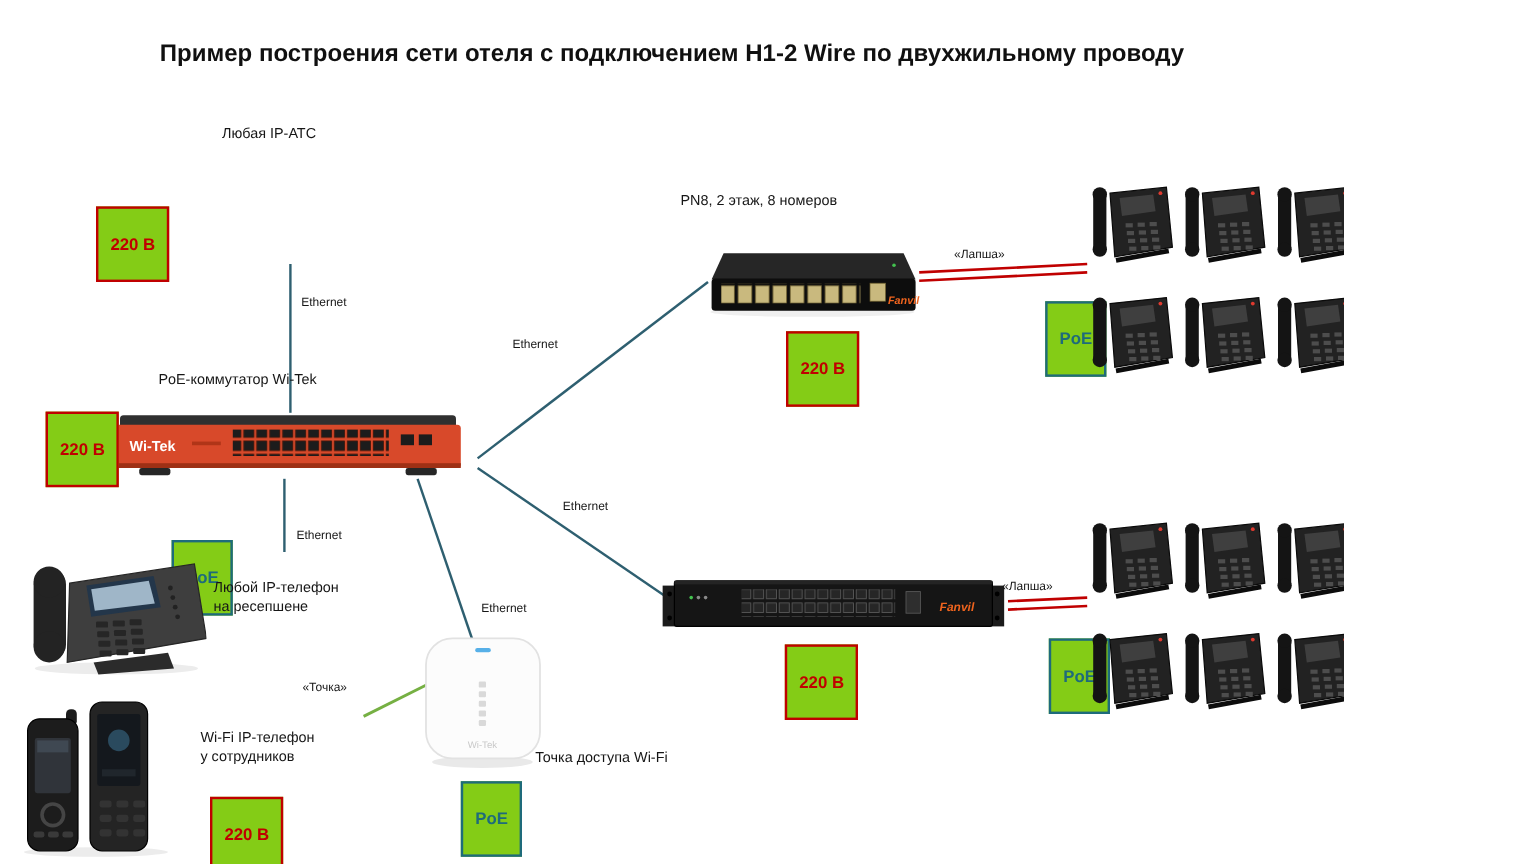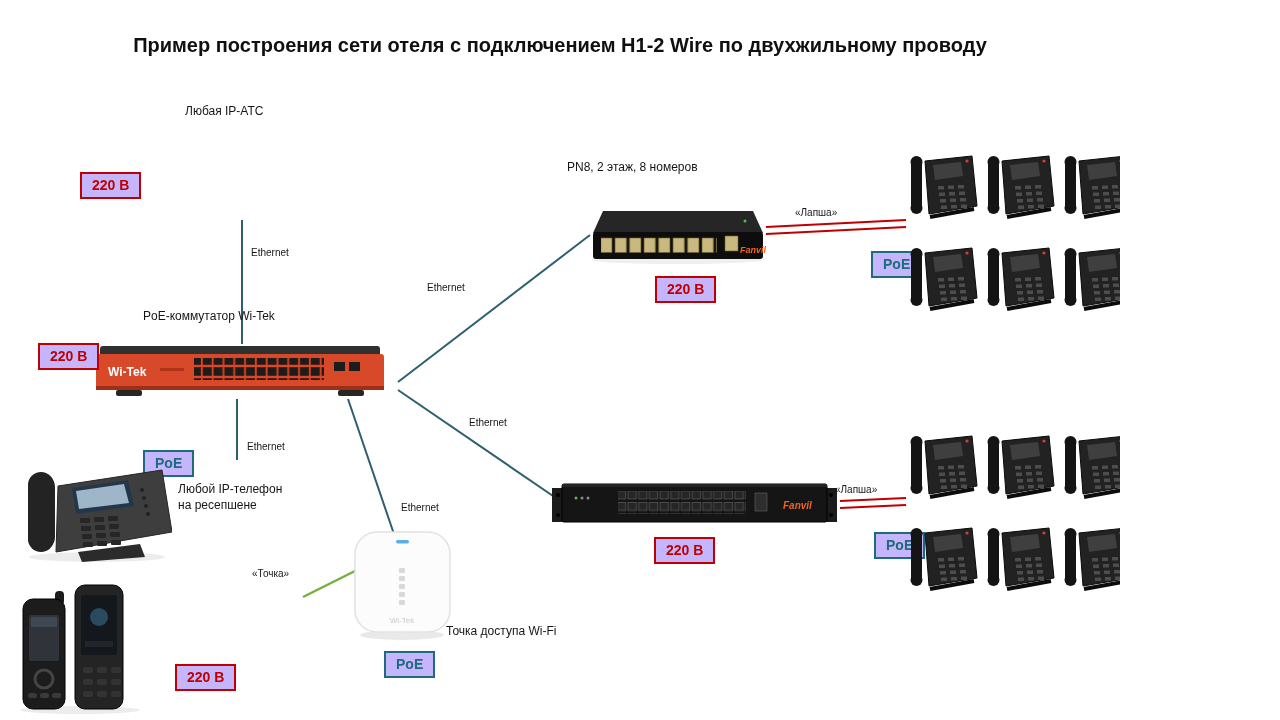--- a/index.html
+++ b/index.html
@@ -3,22 +3,22 @@
 <meta charset="utf-8">
 <style>
   *{margin:0;padding:0;box-sizing:border-box}
   html,body{background:#fff}
   body{font-family:"Liberation Sans",sans-serif;color:#161616}
   .canvas{position:relative;width:1120px;height:720px;background:#fff;overflow:hidden}
   .title{position:absolute;top:34px;left:0;width:100%;text-align:center;
          font-size:20px;font-weight:bold;color:#101010}
   .lbl{position:absolute;font-size:12px;color:#161616;white-space:pre-line;line-height:1.3}
   .lbl-small{font-size:10px}
-  .badge{position:absolute;font-size:14px;font-weight:bold;padding:2px 10px;
-         background:#c4b5fd;border:2px solid;line-height:1.35}
+  .badge{position:absolute;font-size:14px;font-weight:bold;padding:20px 10px;
+         background:#84cc16;border:2px solid;line-height:1.35}
   .badge-power{color:var(--power,#c00000);border-color:var(--power,#c00000)}
   .badge-poe{color:var(--poe,#1e6b7b);border-color:var(--poe,#1e6b7b)}
   .dev{position:absolute}
   .wires{position:absolute;left:0;top:0;width:1280px;height:720px;pointer-events:none}
   .wire{stroke:var(--wire,#2e5f70);stroke-width:2;fill:none}
   .lap{stroke:var(--lapsha,#c00000);stroke-width:2.2;fill:none}
   .air{stroke:var(--air,#76b043);stroke-width:2.4;fill:none}
   .phone-grid{position:absolute;display:grid;grid-auto-rows:92px}
   .defs-hidden{position:absolute;width:0;height:0}
 </style>
@@ -77,21 +77,21 @@
     <path class="lap" d="M840,501 L906,498"></path>
     <path class="lap" d="M840,508 L906,505"></path>
     <path class="air" d="M303,597 L359,569"></path>
   </svg>
 
   <div class="lbl" style="left:185px;top:104px">Любая IP-АТС</div>
   <div class="badge badge-power" style="left:80px;top:172px">220 В</div>
 
   <div class="lbl lbl-small" style="left:251px;top:246px">Ethernet</div>
 
-  <div class="lbl" style="left:143px;top:309px">PoE-коммутатор Wi-Tek</div>
+  <div class="lbl" style="left:132px;top:309px">PoE-коммутатор Wi-Tek</div>
   <div class="dev" style="left:94px;top:344px">
     <svg width="292" height="56" viewBox="0 0 292 56">
       <rect x="6" y="2" width="280" height="12" rx="3" fill="#303030"></rect>
       <rect x="2" y="10" width="288" height="36" rx="3" fill="#d8492a"></rect>
       <rect x="2" y="42" width="288" height="4" fill="#9e3015"></rect>
       <text x="14" y="32" font-size="12" font-weight="bold" fill="#fff">Wi-Tek</text>
       <rect x="66" y="24" width="24" height="3" fill="#b03518"></rect>
       <rect x="100" y="14" width="130" height="22" fill="url(#pat-port24w)"></rect>
       <rect x="240" y="18" width="11" height="9" fill="#1c1c1c"></rect>
       <rect x="255" y="18" width="11" height="9" fill="#1c1c1c"></rect>
@@ -278,15 +278,17 @@
           <rect x="96" y="84" width="10" height="6" rx="2"></rect>
         <rect x="68" y="96" width="10" height="6" rx="2"></rect>
           <rect x="82" y="96" width="10" height="6" rx="2"></rect>
           <rect x="96" y="96" width="10" height="6" rx="2"></rect>
         <rect x="68" y="108" width="10" height="6" rx="2"></rect>
           <rect x="82" y="108" width="10" height="6" rx="2"></rect>
           <rect x="96" y="108" width="10" height="6" rx="2"></rect>
       </g>
     </svg>
   </div>
+  <div class="lbl" style="left:167px;top:607px">Wi-Fi IP-телефон
+у сотрудников</div>
   <div class="badge badge-power" style="left:175px;top:664px">220 В</div>
 
 </div>
 
 </body></html>

